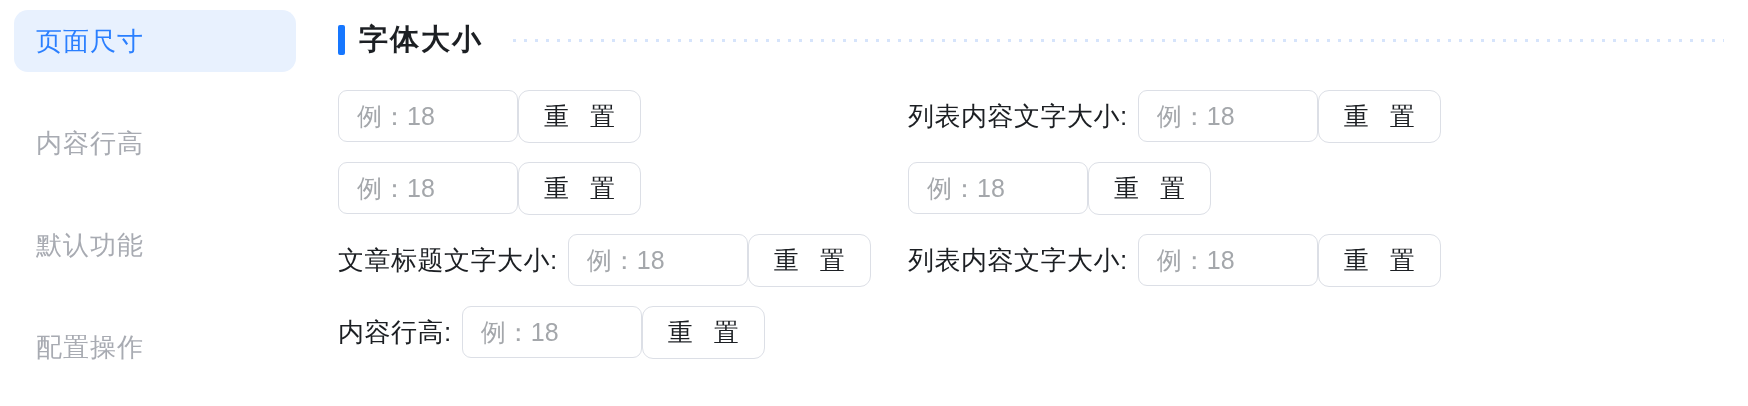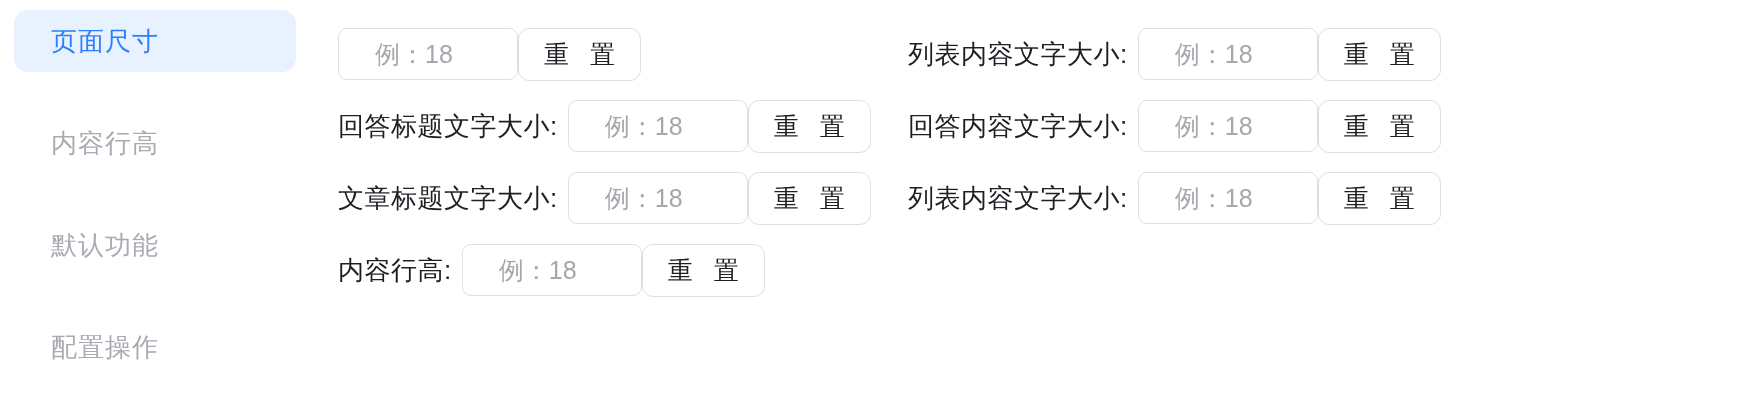--- a/index.html
+++ b/index.html
@@ -16,21 +16,21 @@
   .sidebar{
     width:310px;flex:0 0 310px;height:406px;
     box-sizing:border-box;
     padding:10px 14px 0 14px;
     background:#ffffff;
     position:relative;
   }
   .nav-item{
     height:62px;
     display:flex;align-items:center;
-    padding-left:37px;
+    padding-left:22px;
     box-sizing:border-box;
     border-radius:14px;
     font-size:26px;
     color:#a8abb2;
     letter-spacing:1px;
     cursor:pointer;
     user-select:none;
     margin-bottom:40px;
   }
   .nav-item.active{
@@ -94,21 +94,21 @@
   .text-input{
     width:180px;
     height:52px;
     box-sizing:border-box;
     border:1px solid #dcdfe6;
     border-radius:9px;
     background:#ffffff;
     outline:none;
     font-size:25px;
     color:#303133;
-    padding:0 36px;
+    padding:0 18px;
     font-family:inherit;
   }
   .text-input::placeholder{color:#a4a7ab;opacity:1;}
   .reset-btn{
     height:53px;
     min-width:106px;
     box-sizing:border-box;
     padding:0 18px;
     border:1px solid #dcdfe6;
     border-radius:11px;
@@ -137,43 +137,46 @@
     <div class="nav-item">
       <span>默认功能</span>
     </div>
     <div class="nav-item">
       <span>配置操作</span>
     </div>
   </nav>
 
   <main class="content">
 
+    <div class="section-head">
+      <span class="bar"></span>
+      <span class="section-title">字体大小</span>
+      <span class="dots"></span>
+    </div>
 
     <div class="rows">
 
       <div class="row">
         <div class="field col-left">
           <input class="text-input" type="text" placeholder="例：18" style="">
           <button class="reset-btn">重 置</button>
         </div>
         <div class="field">
           <span class="field-label">列表内容文字大小:</span>
           <input class="text-input" type="text" placeholder="例：18" style="">
           <button class="reset-btn">重 置</button>
         </div>
       </div>
 
       <div class="row">
         <div class="field col-left">
-          <span class="field-label">回答标题文字大小:</span>
           <input class="text-input" type="text" placeholder="例：18" style="">
           <button class="reset-btn">重 置</button>
         </div>
         <div class="field">
-          <span class="field-label">回答内容文字大小:</span>
           <input class="text-input" type="text" placeholder="例：18" style="">
           <button class="reset-btn">重 置</button>
         </div>
       </div>
 
       <div class="row">
         <div class="field col-left">
           <span class="field-label">文章标题文字大小:</span>
           <input class="text-input" type="text" placeholder="例：18" style="">
           <button class="reset-btn">重 置</button>

